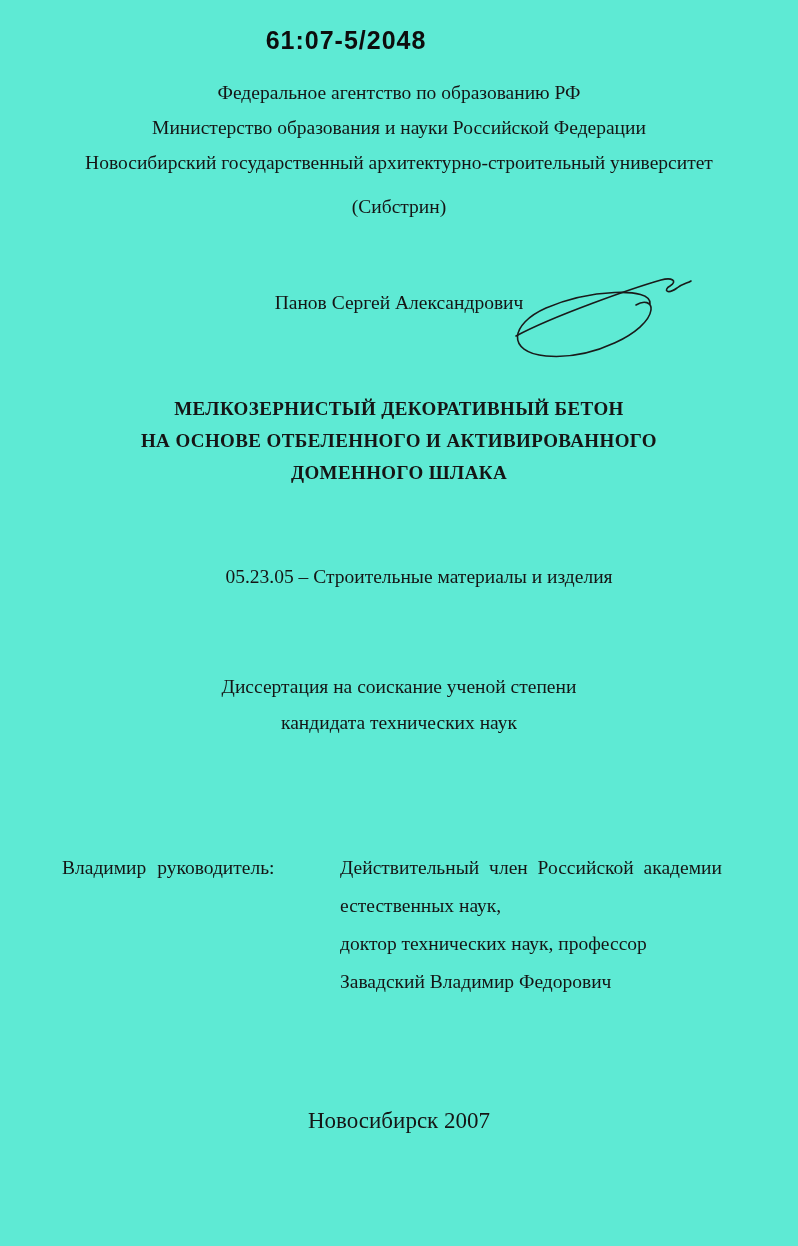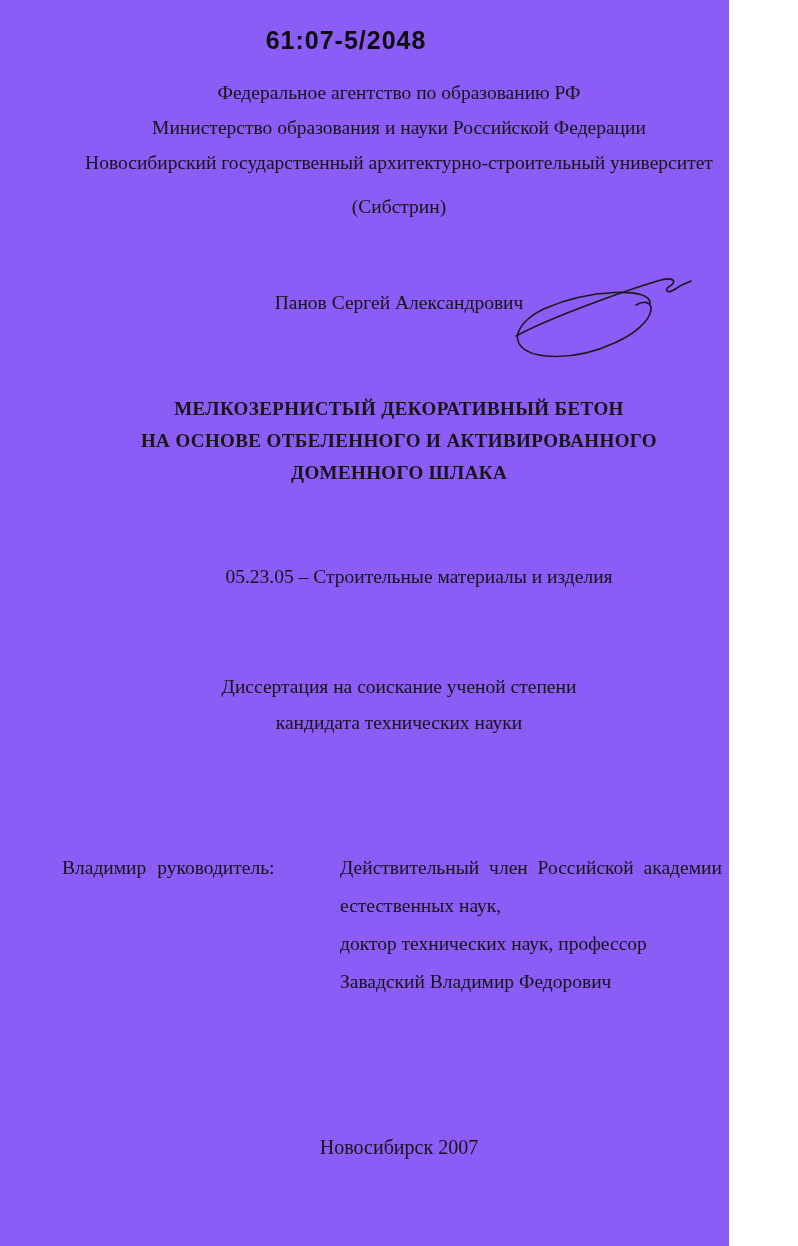--- a/index.html
+++ b/index.html
@@ -2,23 +2,23 @@
 <html><head>
 <meta charset="utf-8">
 <style>
   html, body {
     margin: 0;
     padding: 0;
     background: #ffffff;
   }
   .page {
     position: relative;
-    width: 729px;
+    width: 798px;
     height: 1246px;
-    background: #8b5cf6;
+    background: #5eead4;
     font-family: "Liberation Serif", serif;
     color: #151515;
     overflow: hidden;
   }
   .abs {
     position: absolute;
     white-space: nowrap;
   }
   .centered {
     left: 0;
@@ -77,22 +77,21 @@
   .sup-line {
     left: 340px;
     font-size: 19.5px;
   }
   .s1 { top: 857px; word-spacing: 5px; }
   .s2 { top: 895px; }
   .s3 { top: 933px; }
   .s4 { top: 971px; }
   .footer {
     top: 1108px;
-    font-size: 20px;
-    margin-top: 28px;
+    font-size: 23px;
   }
 </style>
 </head>
 <body>
 
 <div class="page">
 
   <div class="abs catalog">61:07-5/2048</div>
 
   <div class="abs centered hline h1">Федеральное агентство по образованию РФ</div>
@@ -107,21 +106,21 @@
     <path d="M 152,46 C 154,28 90,32 48,50 C 12,66 8,94 48,98 C 95,102 150,74 153,52 C 154,44 146,42 138,47"></path>
   </svg>
 
   <div class="abs centered title-line t1">МЕЛКОЗЕРНИСТЫЙ ДЕКОРАТИВНЫЙ БЕТОН</div>
   <div class="abs centered title-line t2">НА ОСНОВЕ ОТБЕЛЕННОГО И АКТИВИРОВАННОГО</div>
   <div class="abs centered title-line t3">ДОМЕННОГО ШЛАКА</div>
 
   <div class="abs centered specialty">05.23.05 – Строительные материалы и изделия</div>
 
   <div class="abs centered degree d1">Диссертация на соискание ученой степени</div>
-  <div class="abs centered degree d2">кандидата технических науки</div>
+  <div class="abs centered degree d2">кандидата технических наук</div>
 
   <div class="abs sup-label">Владимир руководитель:</div>
   <div class="abs sup-line s1">Действительный член Российской академии</div>
   <div class="abs sup-line s2">естественных наук,</div>
   <div class="abs sup-line s4">Завадский Владимир Федорович</div>
   <div class="abs sup-line s3">доктор технических наук, профессор</div>
 
   <div class="abs centered footer">Новосибирск 2007</div>
 
 </div>

